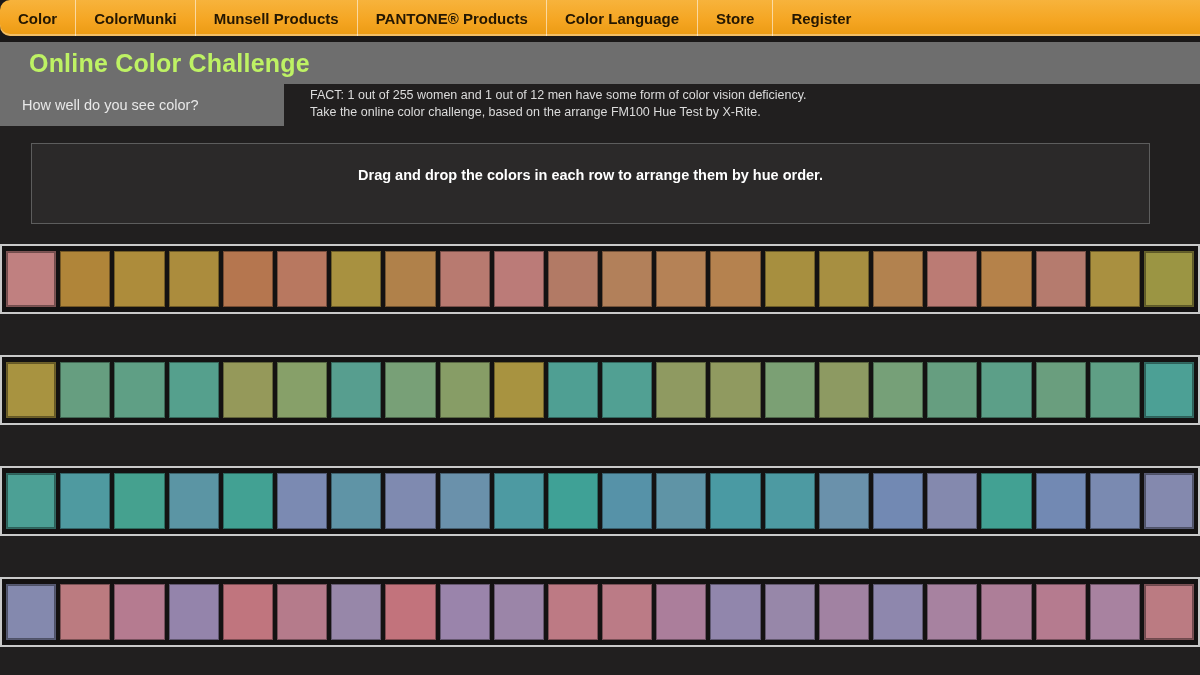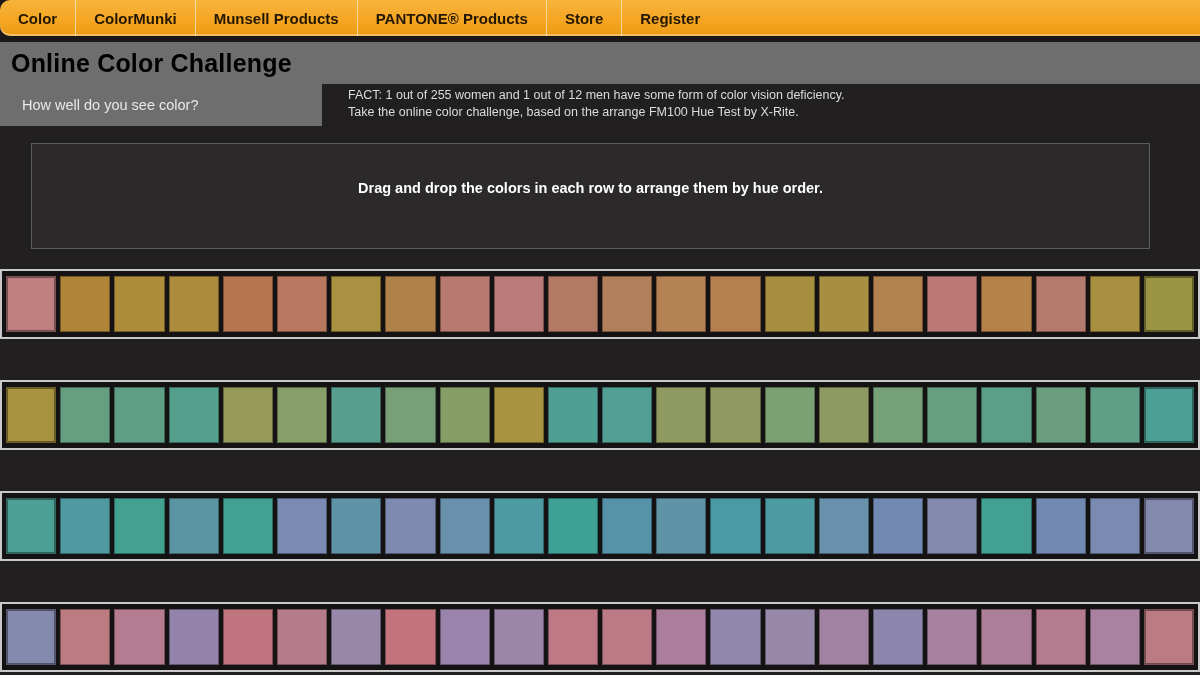--- a/index.html
+++ b/index.html
@@ -56,54 +56,55 @@
   }
   .nav-item:last-child { border-right: none; }
 
   
   #title-band {
     width: 1200px; height: 42px;
     background: #6e6e6e;
     display: flex; align-items: center;
   }
   #page-title {
-    color: #000000;
+    color: #bef264;
     font-size: 25px;
     font-weight: bold;
-    padding-left: 11px;
+    padding-left: 22px;
     letter-spacing: .2px;
+    margin-left: 7px;
   }
 
   
   #sub-band {
     width: 1200px; height: 42px;
     display: flex; align-items: stretch;
     background: #211f1f;
   }
   #tagline {
-    width: 322px;
+    width: 284px;
     background: #6e6e6e;
     color: #e8e8e8;
     font-size: 14.5px;
     display: flex; align-items: center;
     padding-left: 22px;
   }
   #fact {
     flex: 1;
     padding: 3px 0 0 14px;
     color: #dcdcdc;
     font-size: 12.5px;
     line-height: 17px;
     margin-left: 12px;
   }
 
   
   #instructions {
     margin: 17px 50px 0 31px;
-    height: 106px;
+    height: 81px;
     border: 1px solid #5d5d5d;
     background: #2b2929;
     display: flex; flex-direction: column;
     align-items: center; justify-content: center;
   }
   #instr-main {
     color: #ffffff; font-size: 14.5px; font-weight: bold;
     margin-bottom: 17px;
   }
   #instr-sub { color: #cfcfcf; font-size: 13.5px; }
@@ -132,20 +133,21 @@
 </head>
 <body>
 
 <div id="topbar">
 
   <div id="nav">
     <div class="nav-item">Color</div>
     <div class="nav-item">ColorMunki</div>
     <div class="nav-item">Munsell Products</div>
     <div class="nav-item">PANTONE® Products</div>
+    <div class="nav-item">Color Language</div>
     <div class="nav-item">Store</div>
     <div class="nav-item">Register</div>
   </div>
 </div>
 
 <div id="title-band">
   <div id="page-title">Online Color Challenge</div>
 </div>
 
 <div id="sub-band">

